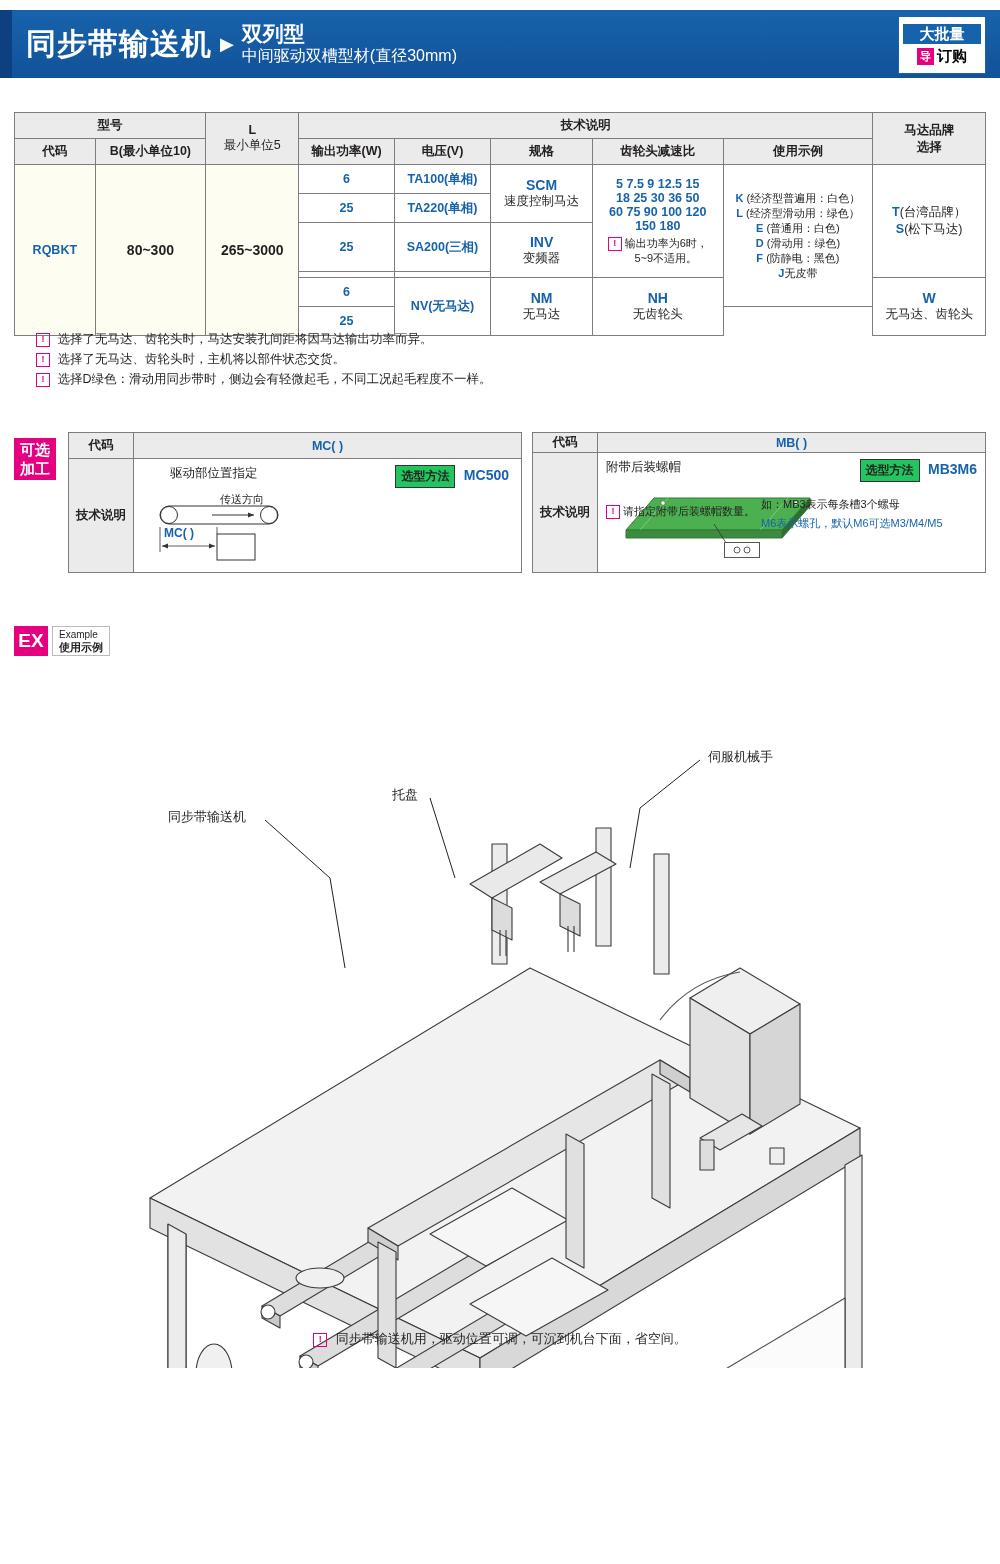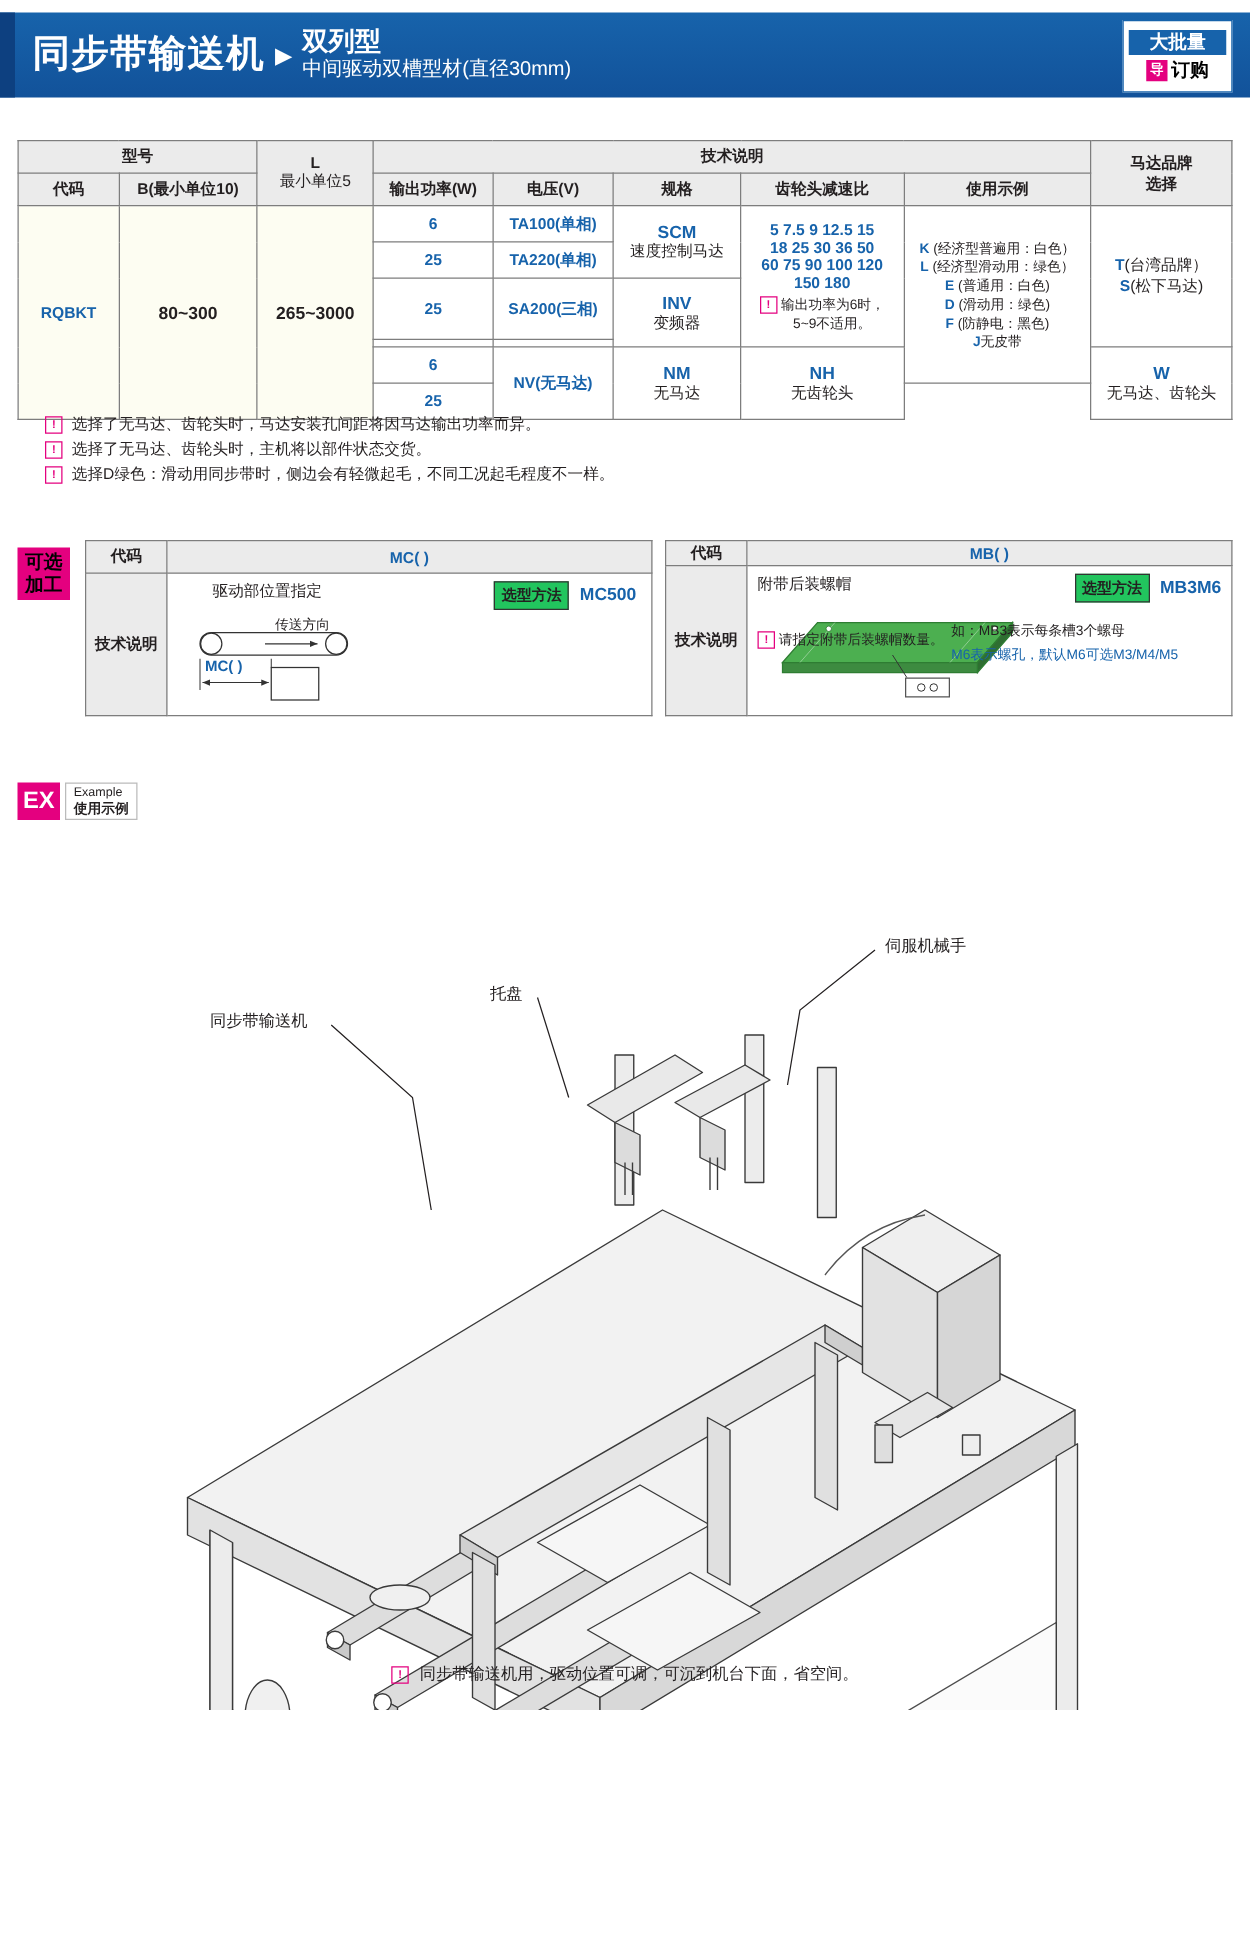--- a/index.html
+++ b/index.html
@@ -69,21 +69,21 @@
 
   
   .notes{position:absolute;left:14px;top:330px;width:960px;}
   .note{font-size:12.5px;line-height:19px;color:#231f20;margin-bottom:1px;margin-left:22px;}
   .note .mark{margin-right:4px;}
 
   
   .opt-wrap{position:absolute;left:14px;top:432px;width:972px;}
   .opt-tag{
     position:absolute;left:0;top:6px;width:42px;height:42px;background:#e4007f;
-    color:#000000;font-size:15px;font-weight:bold;display:flex;flex-direction:column;
+    color:#ffffff;font-size:15px;font-weight:bold;display:flex;flex-direction:column;
     align-items:center;justify-content:center;line-height:19px;
   }
   .opt-tables{position:absolute;left:54px;top:0;width:918px;display:flex;gap:10px;}
   .opt-t{border-collapse:collapse;width:454px;}
   .opt-t td{border:1px solid #7d7d7d;font-size:12.5px;vertical-align:middle;}
   .opt-t .hd2{background:#ebebeb;text-align:center;color:#1763ab;font-weight:bold;}
   .opt-t .lbl{
     background:#ebebeb;text-align:center;font-weight:bold;width:62px;
   }
   .opt-body{padding:6px 8px;height:100px;position:relative;}

